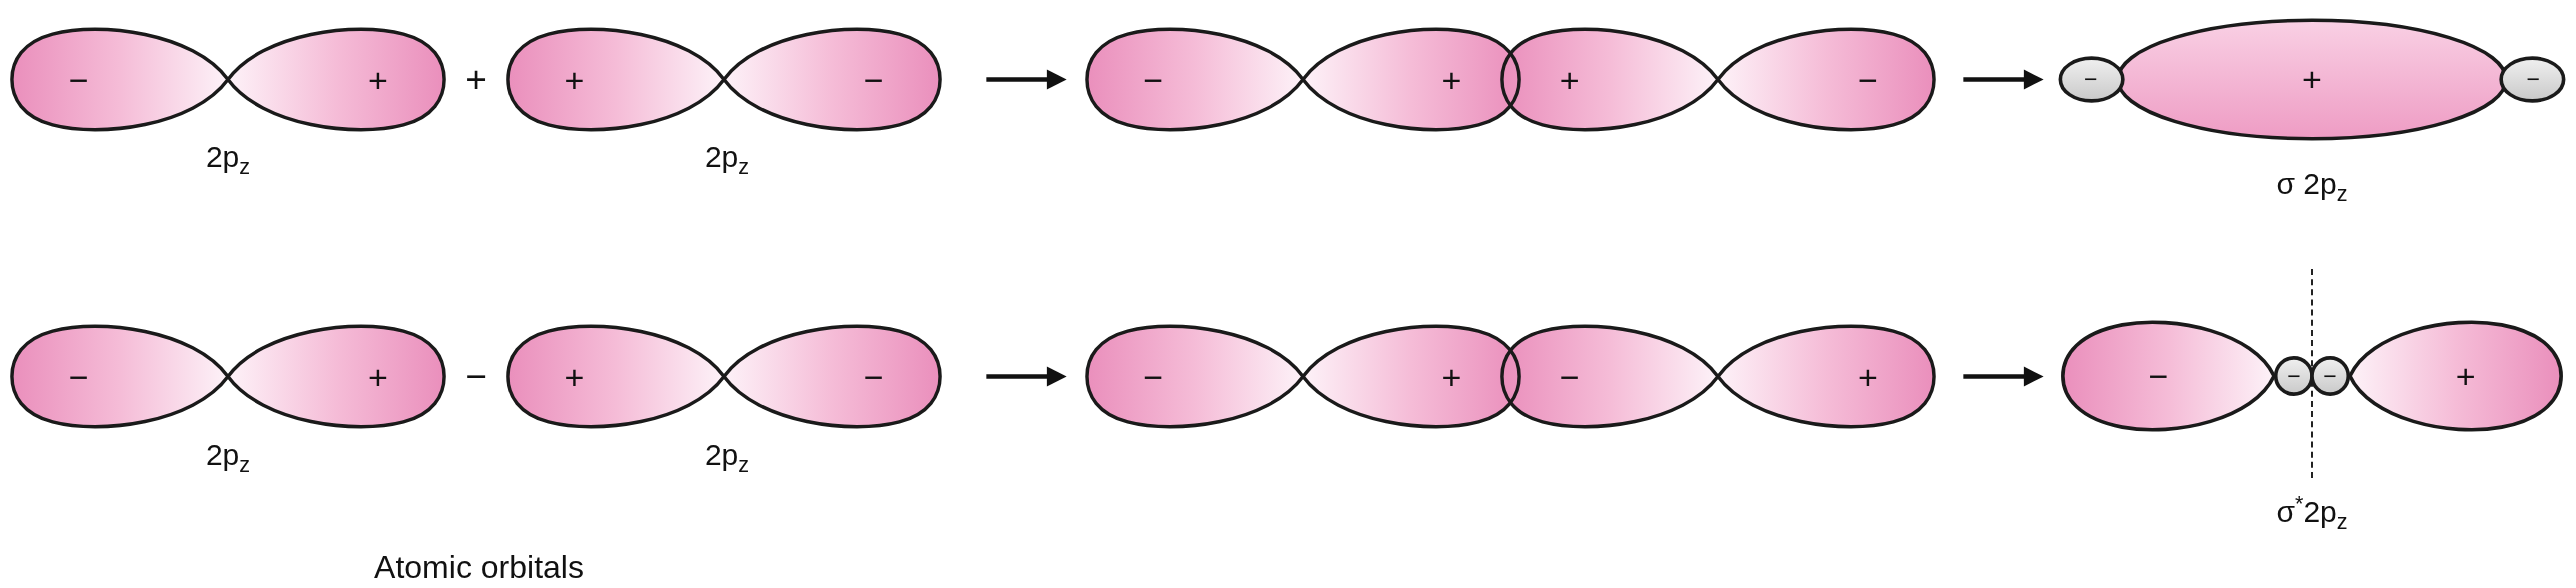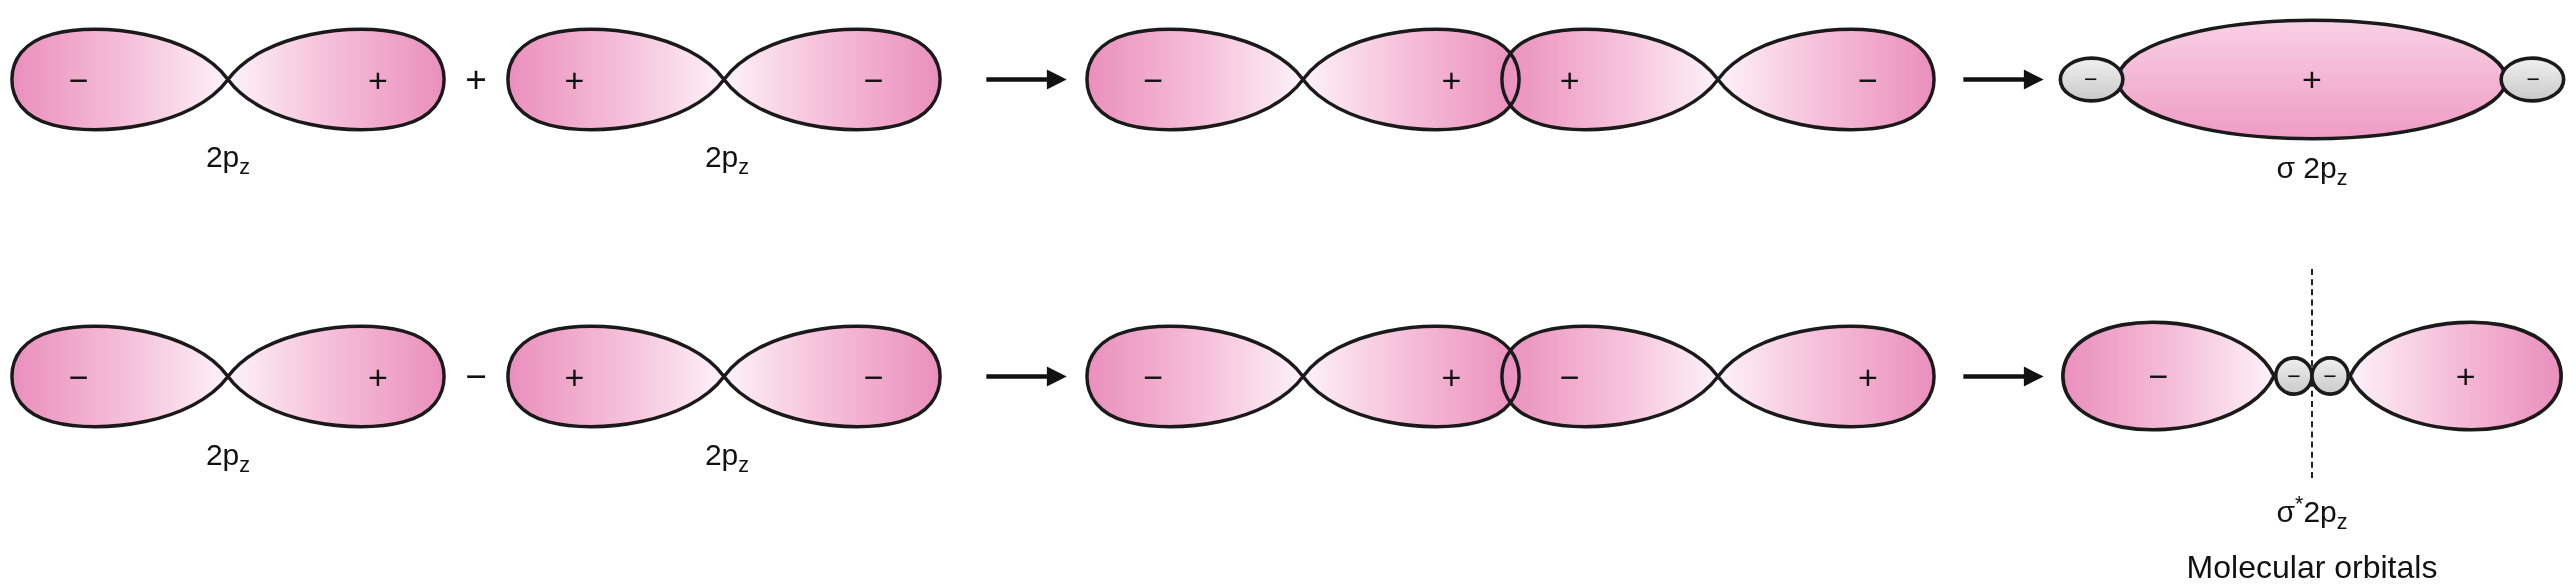--- a/index.html
+++ b/index.html
@@ -118,21 +118,21 @@
   <div class="orbital" style="left:2056px;top:16.5px;width:512px;height:125px">
     <svg viewBox="0 0 310 76">
       <ellipse cx="155" cy="38" rx="118" ry="36" fill="url(#gEllipse)" stroke="#1a1a1a" stroke-width="2.2"></ellipse>
       <ellipse cx="21" cy="38" rx="19" ry="13" fill="url(#gGray)" stroke="#1a1a1a" stroke-width="2.2"></ellipse>
       <ellipse cx="289" cy="38" rx="19" ry="13" fill="url(#gGray)" stroke="#1a1a1a" stroke-width="2.2"></ellipse>
     </svg>
     <span class="sign sign-sm" style="left:6.8%;top:50%">−</span>
     <span class="sign" style="left:50%;top:50%">+</span>
     <span class="sign sign-sm" style="left:93.2%;top:50%">−</span>
   </div>
-  <div class="orb-label" style="left:2312px;top:148px"><span>σ </span><sup></sup><span>2p</span><sub>z</sub></div>
+  <div class="orb-label" style="left:2312px;top:164px"><span>σ </span><sup></sup><span>2p</span><sub>z</sub></div>
 
   <div class="orbital" style="left:8.3px;top:317px;width:440px;height:119px">
     <svg viewBox="0 0 280 76">
       <use href="#pLobeL" fill="url(#gLobeL)" stroke="#1a1a1a" stroke-width="2.2"></use>
       <use href="#pLobeR" fill="url(#gLobeR)" stroke="#1a1a1a" stroke-width="2.2"></use>
     </svg>
     <span class="sign" style="left:16%;top:50%">−</span>
     <span class="sign" style="left:84%;top:50%">+</span>
   </div>
   <div class="orb-label" style="left:228px;top:438px"><span>2p</span><sub>z</sub></div>
@@ -189,16 +189,16 @@
       <circle cx="144" cy="40" r="11" fill="url(#gGray)" stroke="#1a1a1a" stroke-width="2.2"></circle>
       <circle cx="166" cy="40" r="11" fill="url(#gGray)" stroke="#1a1a1a" stroke-width="2.2"></circle>
     </svg>
     <span class="sign" style="left:20%;top:50%">−</span>
     <span class="sign sign-sm" style="left:46.5%;top:50%">−</span>
     <span class="sign sign-sm" style="left:53.5%;top:50%">−</span>
     <span class="sign" style="left:80%;top:50%">+</span>
   </div>
   <div class="orb-label" style="left:2312px;top:492px"><span>σ</span><sup>*</sup><span>2p</span><sub>z</sub></div>
 
-  <div class="caption" style="left:2312px;top:550px">Molecular orbitals</div>
+  <div class="caption" style="left:479px;top:550px">Atomic orbitals</div>
 
 </div>
 
 
 </body></html>

